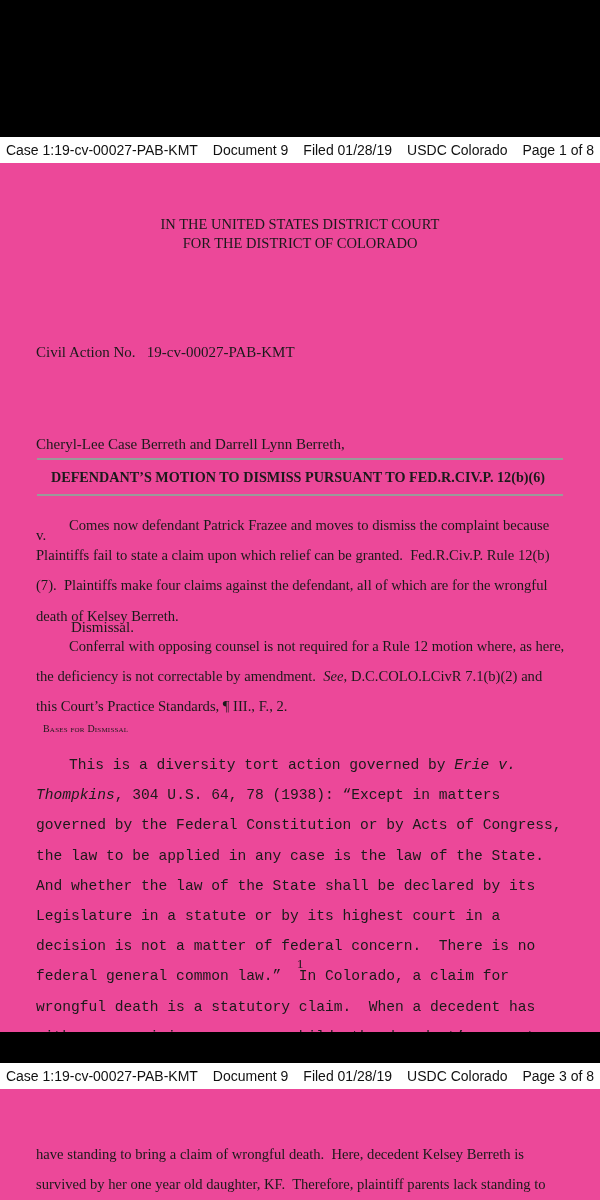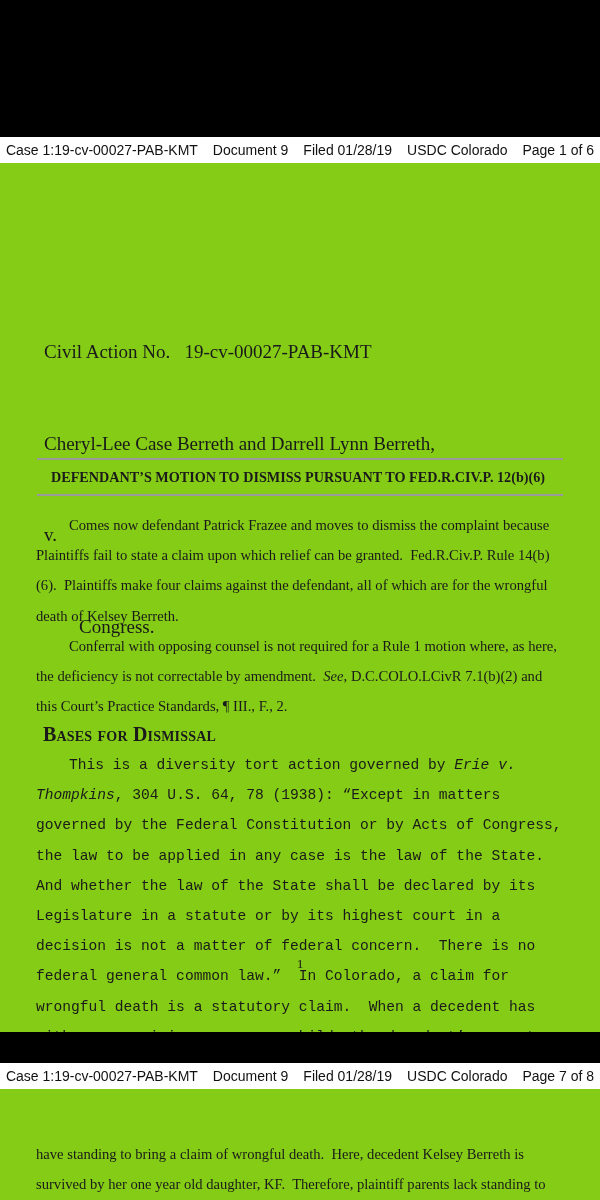--- a/index.html
+++ b/index.html
@@ -4,21 +4,21 @@
 <style>
   html, body {
     margin: 0;
     padding: 0;
     background: #ffffff;
   }
   #canvas {
     position: relative;
     width: 600px;
     height: 1200px;
-    background: #84cc16;
+    background: #ec4899;
     overflow: hidden;
     font-family: "Liberation Serif", serif;
     color: #1a1a1a;
   }
   .letterbox {
     position: absolute;
     left: 0;
     width: 600px;
     background: #000000;
   }
@@ -49,23 +49,23 @@
     left: 0;
     width: 600px;
     text-align: center;
     font-size: 14.5px;
     line-height: 18.5px;
   }
 
   .caption {
     position: absolute;
     top: 276px;
-    left: 44px;
+    left: 36px;
     width: 520px;
-    font-size: 19px;
+    font-size: 15px;
     line-height: 30.5px;
     white-space: pre-wrap;
   }
   .caption .indent { padding-left: 35px; }
 
   .rule {
     position: absolute;
     left: 37px;
     width: 526px;
     height: 2px;
@@ -94,23 +94,23 @@
     white-space: pre-wrap;
   }
   .para-1 { top: 510px; }
   .para-2 { top: 631px; }
   .para-3 { top: 750px; font-family: Liberation Mono, monospace; }
 
   .section-heading {
     position: absolute;
     top: 723px;
     left: 43px;
-    font-weight: bold;
+    font-weight: normal;
     font-variant: small-caps;
-    font-size: 20px;
+    font-size: 10px;
     letter-spacing: 0.2px;
   }
 
   .page-number {
     position: absolute;
     top: 956px;
     left: 0;
     width: 600px;
     text-align: center;
     font-size: 13.5px;
@@ -133,54 +133,56 @@
 
 <div id="canvas">
 
   <div class="letterbox bar-top"></div>
 
   <div class="pacer-header pacer-1">
     <span>Case 1:19-cv-00027-PAB-KMT</span>
     <span>Document 9</span>
     <span>Filed 01/28/19</span>
     <span>USDC Colorado</span>
-    <span>Page 1 of 6</span>
+    <span>Page 1 of 8</span>
   </div>
 
   <div class="court-title">
+    <div>IN THE UNITED STATES DISTRICT COURT</div>
+    <div>FOR THE DISTRICT OF COLORADO</div>
   </div>
 
   <div class="caption">
     <div>Civil Action No.   19-cv-00027-PAB-KMT</div>
     <div>Cheryl-Lee Case Berreth and Darrell Lynn Berreth,</div>
     <div>v.</div>
-    <div class="indent">Congress.</div>
+    <div class="indent">Dismissal.</div>
   </div>
 
   <div class="rule rule-1"></div>
 
   <div class="motion-title">DEFENDANT’S MOTION TO DISMISS PURSUANT TO FED.R.CIV.P. 12(b)(6)</div>
 
   <div class="rule rule-2"></div>
 
-  <div class="body-para para-1">Comes now defendant Patrick Frazee and moves to dismiss the complaint because Plaintiffs fail to state a claim upon which relief can be granted.  Fed.R.Civ.P. Rule 14(b)(6).  Plaintiffs make four claims against the defendant, all of which are for the wrongful death of Kelsey Berreth.</div>
+  <div class="body-para para-1">Comes now defendant Patrick Frazee and moves to dismiss the complaint because Plaintiffs fail to state a claim upon which relief can be granted.  Fed.R.Civ.P. Rule 12(b)(7).  Plaintiffs make four claims against the defendant, all of which are for the wrongful death of Kelsey Berreth.</div>
 
-  <div class="body-para para-2"><span>Conferral with opposing counsel is not required for a Rule 1 motion where, as here, the deficiency is not correctable by amendment.  </span><span class="ital">See</span><span>, D.C.COLO.LCivR 7.1(b)(2) and this Court’s Practice Standards, ¶ III., F., 2.</span></div>
+  <div class="body-para para-2"><span>Conferral with opposing counsel is not required for a Rule 12 motion where, as here, the deficiency is not correctable by amendment.  </span><span class="ital">See</span><span>, D.C.COLO.LCivR 7.1(b)(2) and this Court’s Practice Standards, ¶ III., F., 2.</span></div>
 
   <div class="section-heading">Bases for Dismissal</div>
 
   <div class="body-para para-3"><span>This is a diversity tort action governed by </span><span class="ital">Erie v. Thompkins</span><span>, 304 U.S. 64, 78 (1938): “Except in matters governed by the Federal Constitution or by Acts of Congress, the law to be applied in any case is the law of the State.  And whether the law of the State shall be declared by its Legislature in a statute or by its highest court in a decision is not a matter of federal concern.  There is no federal general common law.”  In Colorado, a claim for wrongful death is a statutory claim.  When a decedent has either a surviving spouse or child, the decedent’s parents do not</span></div>
 
   <div class="page-number">1</div>
 
   <div class="letterbox bar-mid"></div>
 
   <div class="pacer-header pacer-2">
     <span>Case 1:19-cv-00027-PAB-KMT</span>
     <span>Document 9</span>
     <span>Filed 01/28/19</span>
     <span>USDC Colorado</span>
-    <span>Page 7 of 8</span>
+    <span>Page 3 of 8</span>
   </div>
 
   <div class="page2-para">have standing to bring a claim of wrongful death.  Here, decedent Kelsey Berreth is survived by her one year old daughter, KF.  Therefore, plaintiff parents lack standing to bring a wrongful</div>
 
 </div>
 
 </body></html>

